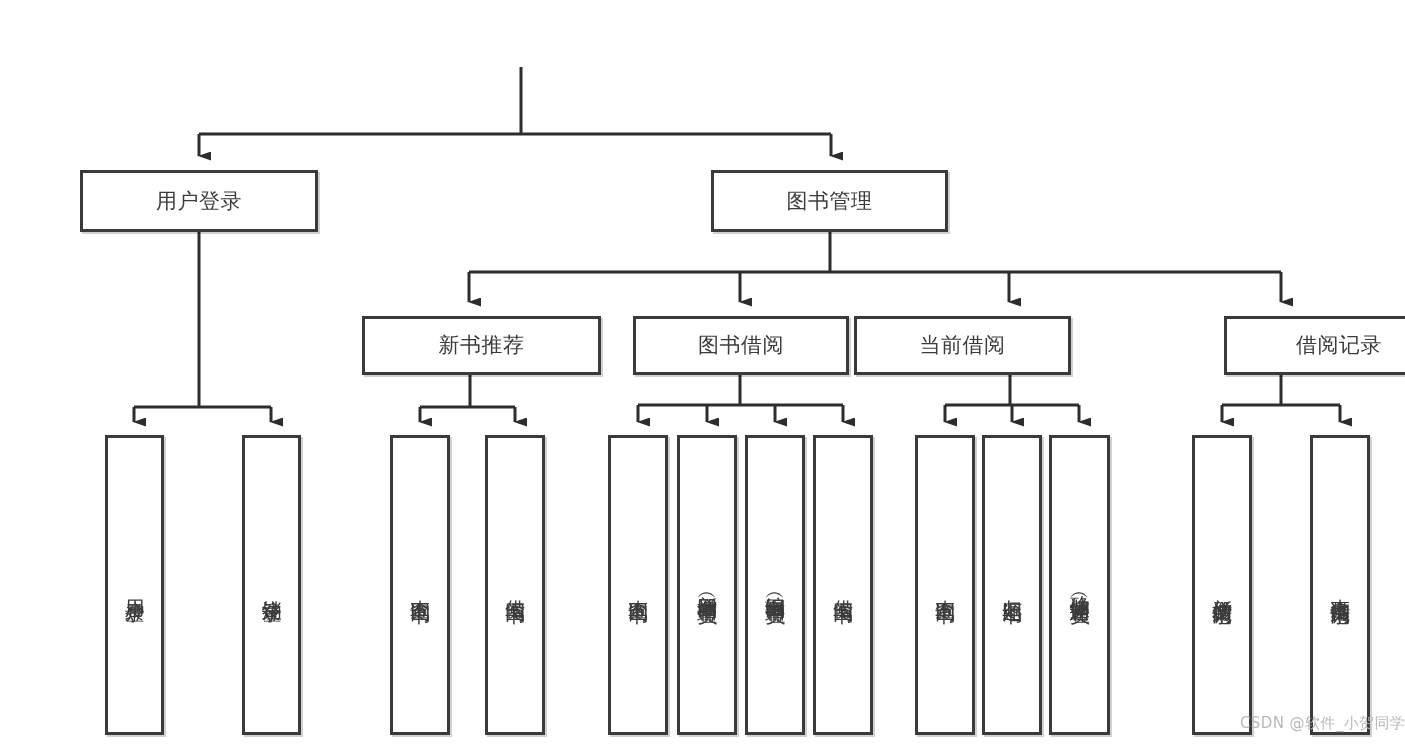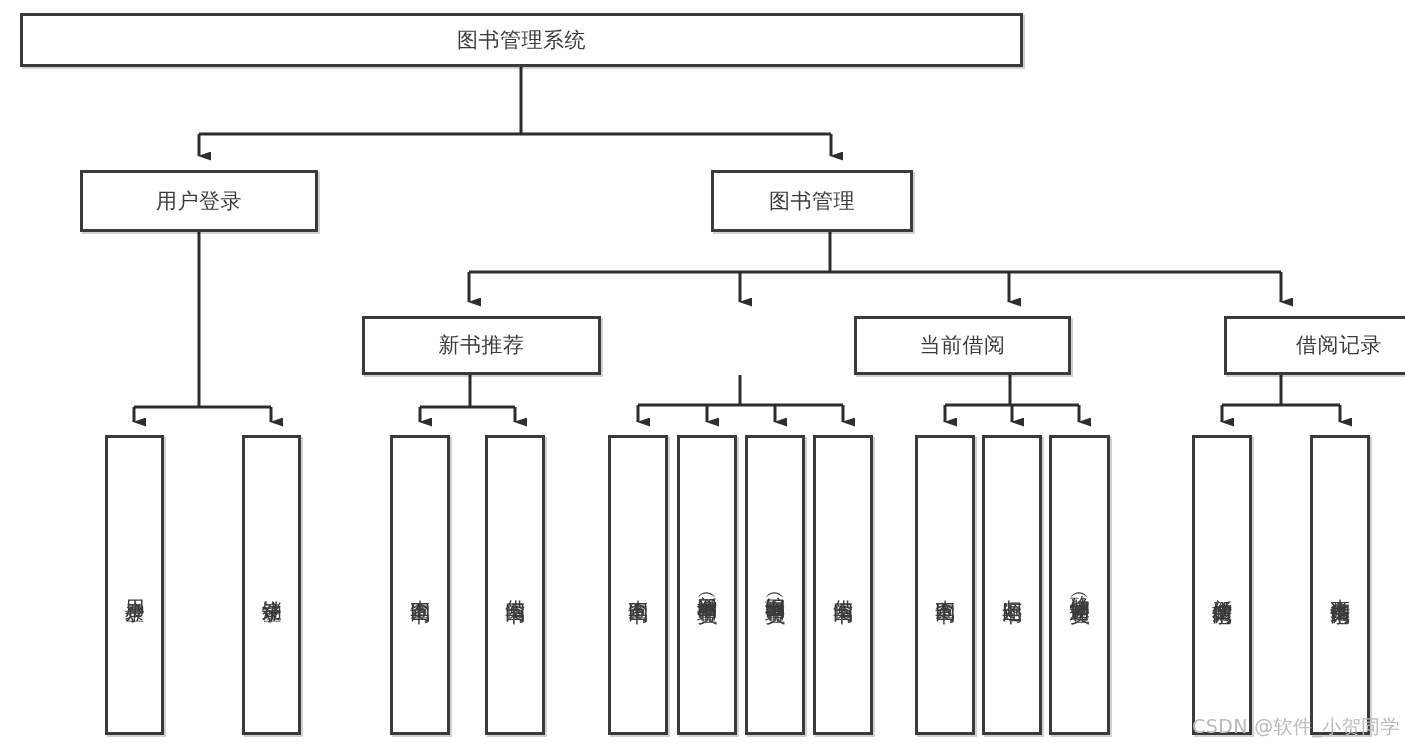--- a/index.html
+++ b/index.html
@@ -55,24 +55,25 @@
     color: #3b3b3b;
     line-height: 1.18;
     letter-spacing: 1.5px;
     white-space: nowrap;
     text-align: center;
   }
   #watermark {
     position: absolute;
     left: 1192px;
     top: 714px;
-    font-size: 19px;
+    font-size: 15px;
     color: #b9b9b9;
     white-space: nowrap;
     letter-spacing: 0.4px;
+    padding-left: 48px;
   }
 </style>
 </head>
 <body>
 
 <div id="diagram-root">
 
   <svg class="diagram-canvas" viewBox="0 0 1405 747" xmlns="http://www.w3.org/2000/svg">
     <defs>
       <marker id="arrowhead" markerWidth="9" markerHeight="13" refX="4.5" refY="12" orient="auto" markerUnits="userSpaceOnUse">
@@ -128,34 +129,34 @@
     </g>
 
     <g stroke="#2d2d2d" stroke-width="3" fill="none">
       <path d="M 1281 375 L 1281 405"></path>
       <path d="M 1222 405 L 1340 405"></path>
       <path d="M 1222 405 L 1222 422" marker-end="url(#arrowhead)"></path>
       <path d="M 1340 405 L 1340 422" marker-end="url(#arrowhead)"></path>
     </g>
   </svg>
 
-  <div class="node-box" style="left: 20px; top: 13px; width: 1003px; height: 54px;">
-    <span class="node-label-h">图书管理系统</span>
-  </div>
 
   <div class="node-box" style="left: 80px; top: 170px; width: 238px; height: 62px;">
     <span class="node-label-h">用户登录</span>
   </div>
-  <div class="node-box" style="left: 711px; top: 170px; width: 202px; height: 62px;">
+  <div class="node-box" style="left: 711px; top: 170px; width: 237px; height: 62px;">
     <span class="node-label-h">图书管理</span>
   </div>
 
   <div class="node-box" style="left: 362px; top: 316px; width: 239px; height: 59px;">
     <span class="node-label-h">新书推荐</span>
   </div>
+  <div class="node-box" style="left: 633px; top: 316px; width: 216px; height: 59px;">
+    <span class="node-label-h">图书借阅</span>
+  </div>
   <div class="node-box" style="left: 854px; top: 316px; width: 217px; height: 59px;">
     <span class="node-label-h">当前借阅</span>
   </div>
   <div class="node-box" style="left: 1224px; top: 316px; width: 218px; height: 59px; padding-left: 12px;">
     <span class="node-label-h">借阅记录</span>
   </div>
 
   <div class="node-box leaf" style="left: 105px; top: 435px; width: 59px; height: 300px;">
     <span class="node-label-v">用户登录</span>
   </div>

